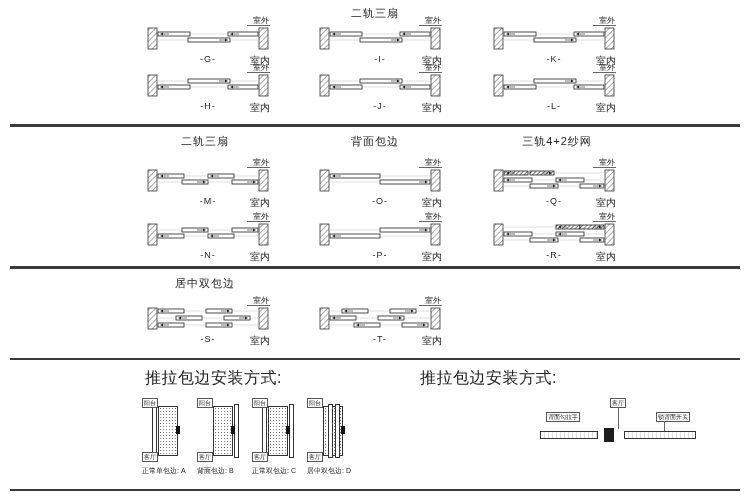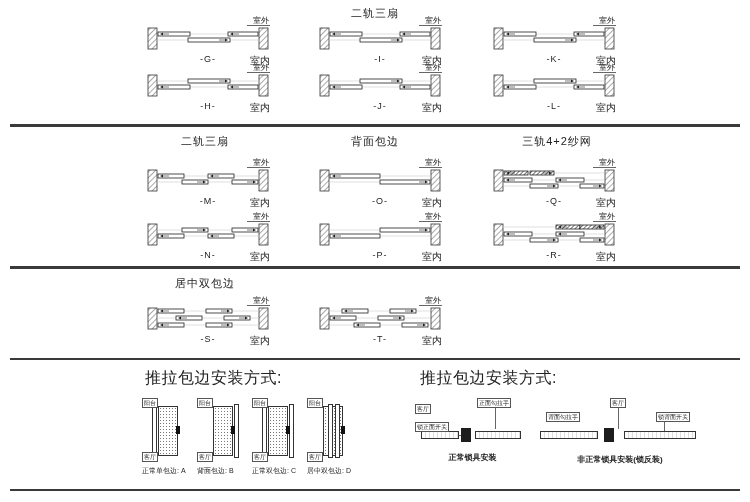--- a/index.html
+++ b/index.html
@@ -450,38 +450,26 @@
       <div class="ebar b1"></div>
       <div class="ebar b2"></div>
       <div class="elock"></div>
       <span class="eliv">客厅</span>
     </div>
     <div class="ecap">居中双包边: D</div>
   </div>
 
   <div class="sub-title" style="left:420px;top:368px">推拉包边安装方式:</div>
 
-  <div class="lock-item" style="left:415px;top:398px;width:115px;height:70px">
-    <span class="ltag" style="left:0;top:6px">客厅</span>
-    <span class="ltag" style="left:62px;top:0">正面勾拉手</span>
-    <span class="ltag" style="left:0;top:24px">锁正面开关</span>
-    <div class="lead" style="left:34px;top:37px;width:12px;height:1px"></div>
-    <div class="lead" style="left:80px;top:9px;width:1px;height:22px"></div>
-    <div class="lrail" style="left:6px;top:33px;width:38px"></div>
-    <div class="lrail" style="left:60px;top:33px;width:46px"></div>
-    <div class="lblock" style="left:46px;top:30px"></div>
-    <div class="lcap" style="left:0;top:54px;width:115px">正常锁具安装</div>
-  </div>
 
   <div class="lock-item" style="left:536px;top:398px;width:168px;height:72px">
     <span class="ltag" style="left:10px;top:14px">背面勾拉手</span>
     <span class="ltag" style="left:74px;top:0">客厅</span>
     <span class="ltag" style="left:120px;top:14px">锁背面开关</span>
     <div class="lead" style="left:82px;top:9px;width:1px;height:22px"></div>
     <div class="lead" style="left:128px;top:23px;width:1px;height:10px"></div>
     <div class="lrail" style="left:4px;top:33px;width:58px"></div>
     <div class="lrail" style="left:88px;top:33px;width:72px"></div>
     <div class="lblock" style="left:68px;top:30px"></div>
-    <div class="lcap" style="left:0;top:56px;width:168px">非正常锁具安装(锁反装)</div>
   </div>
 
   <div class="hr hr4"></div>
 </div>
 
 </body></html>

